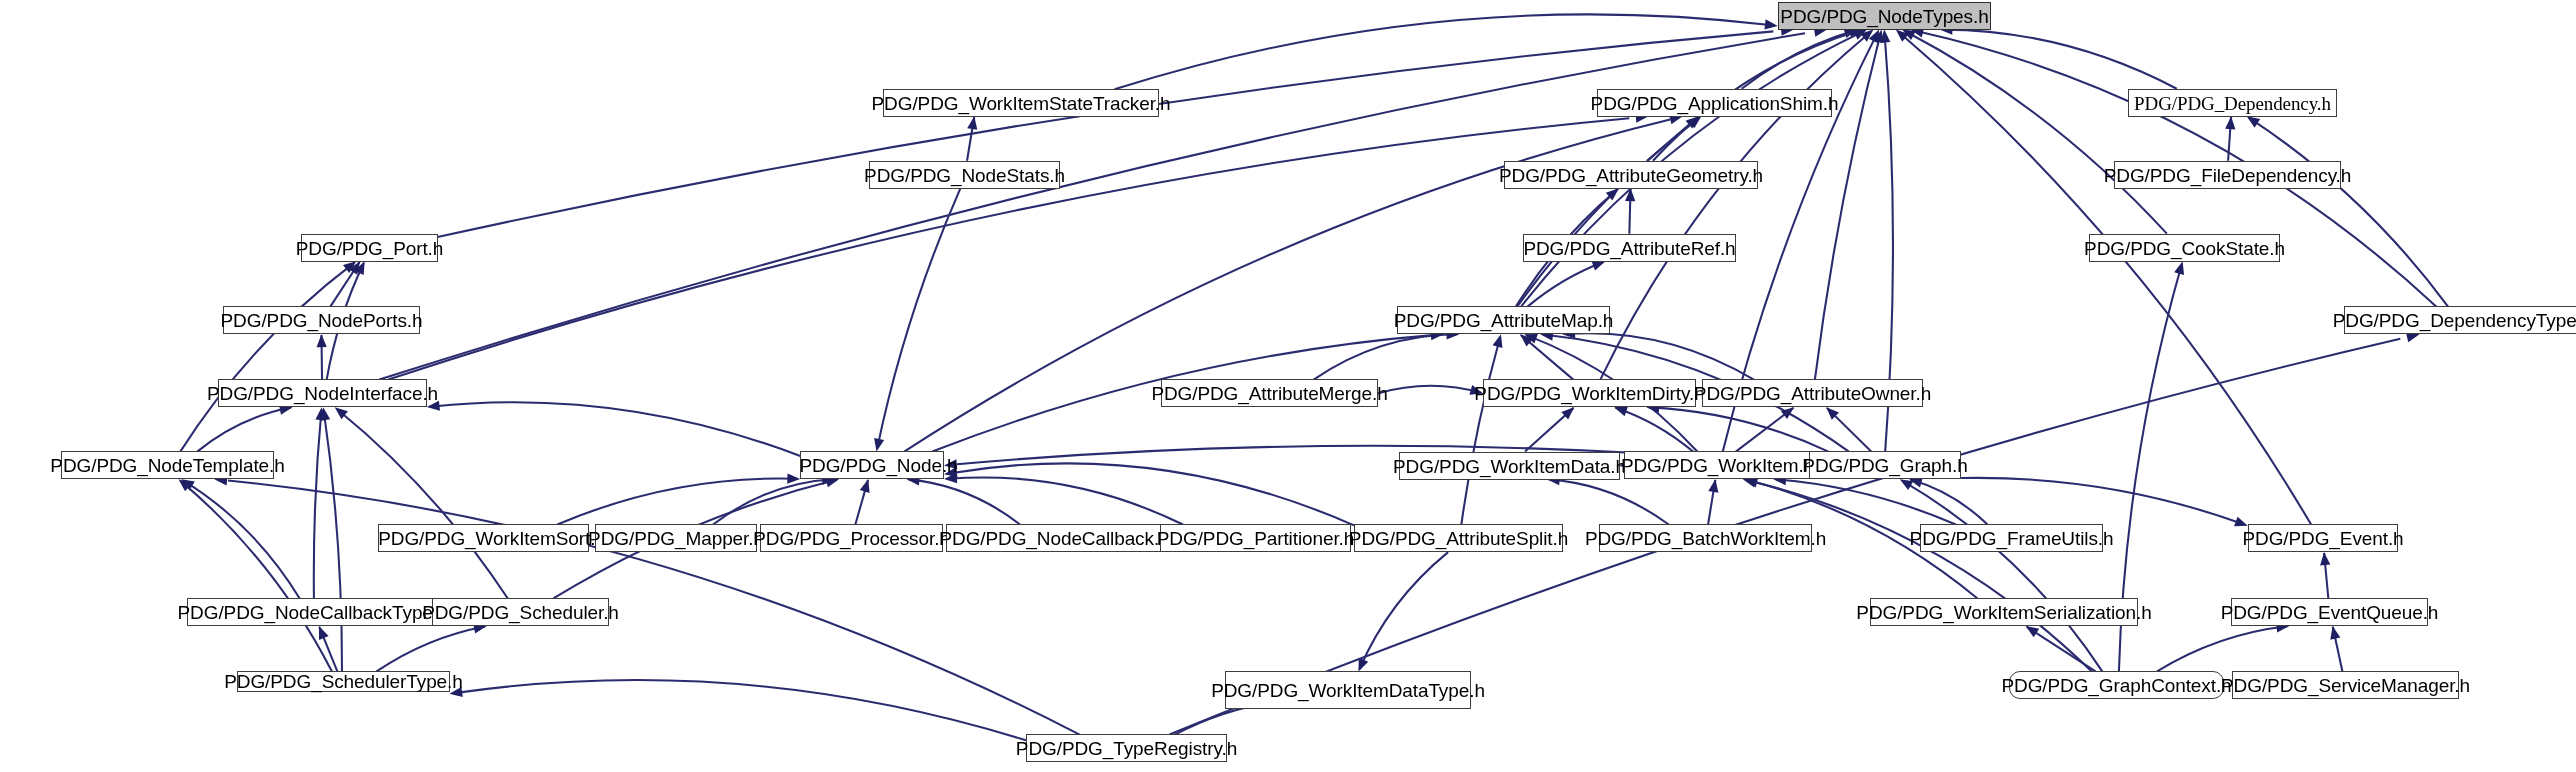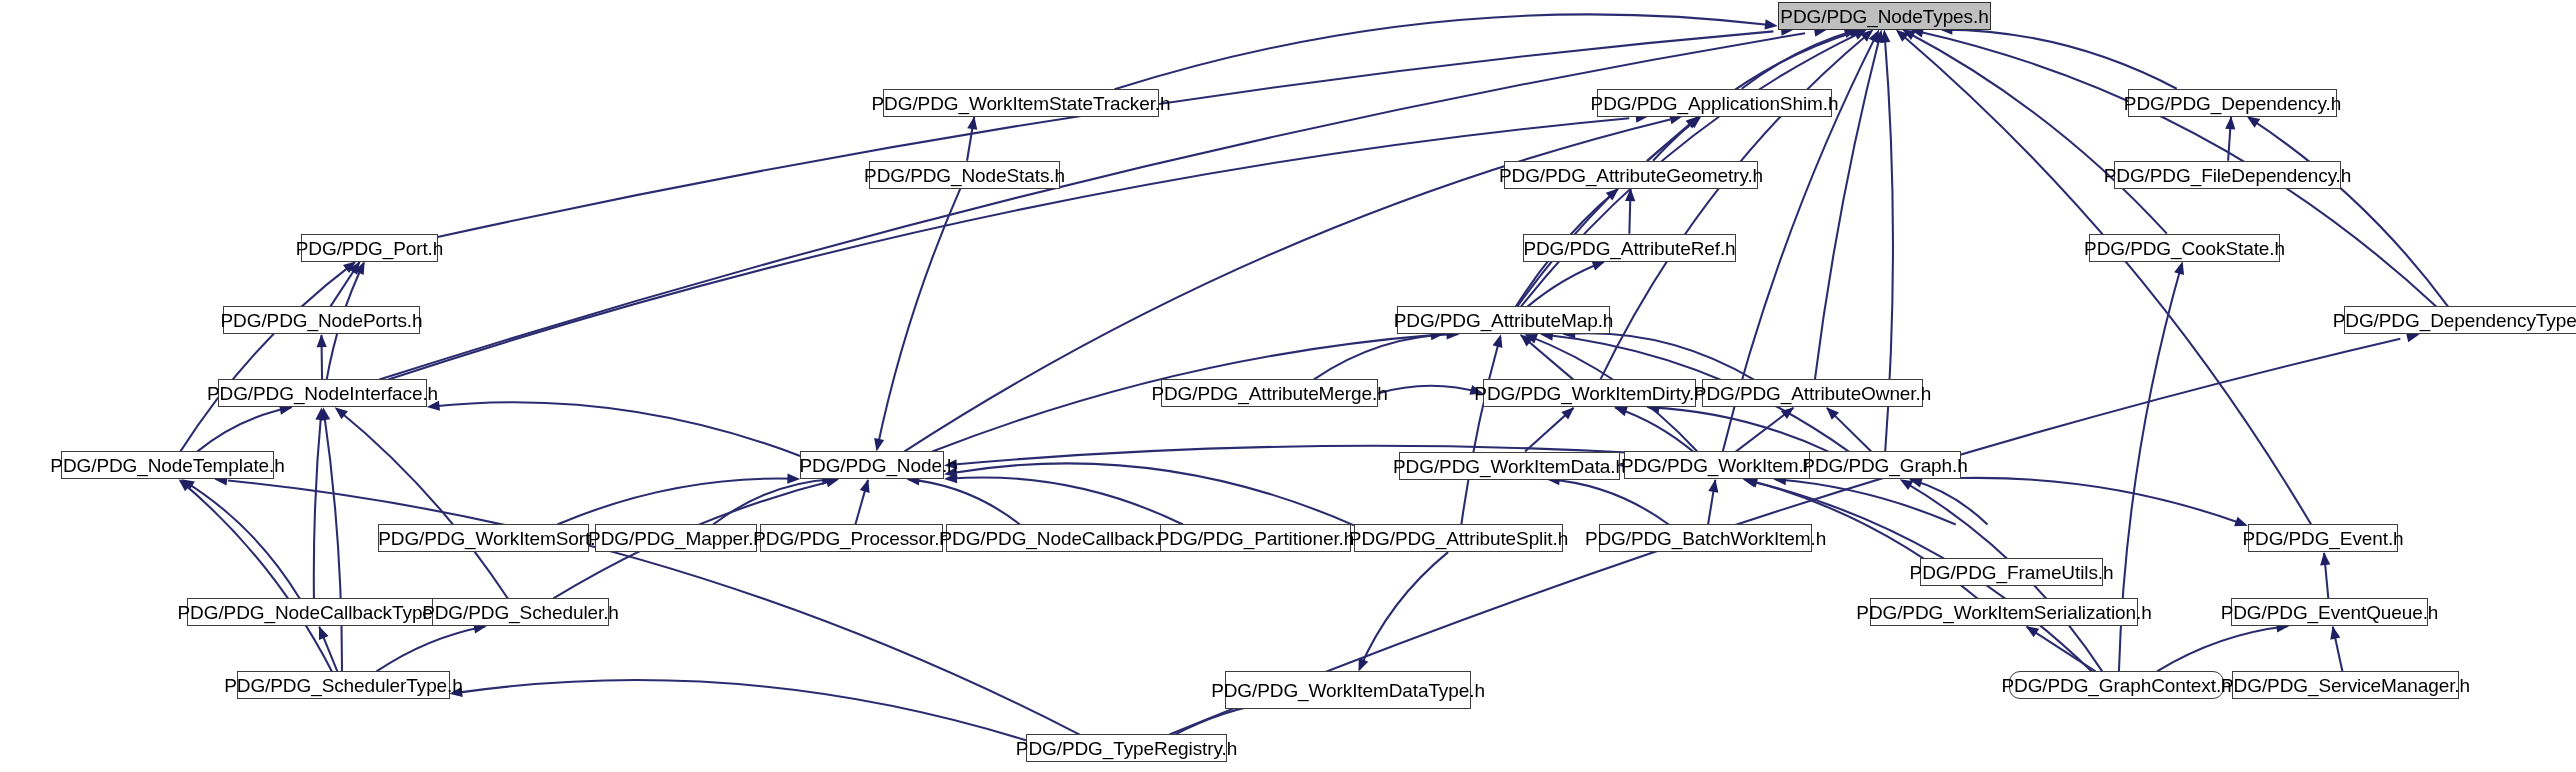--- a/index.html
+++ b/index.html
@@ -225,21 +225,21 @@
   <div id="nodes-layer">
       <div class="node-box root-node" style="left: 1778px; top: 2px; width: 213px; height: 28px;">
         <span class="node-label">PDG/PDG_NodeTypes.h</span>
       </div>
       <div class="node-box" style="left: 839px; top: 89px; width: 276px; height: 28px; margin-left: 44px;">
         <span class="node-label">PDG/PDG_WorkItemStateTracker.h</span>
       </div>
       <div class="node-box" style="left: 1597px; top: 89px; width: 235px; height: 28px;">
         <span class="node-label">PDG/PDG_ApplicationShim.h</span>
       </div>
-      <div class="node-box" style="left: 2128px; top: 89px; width: 209px; height: 28px;">
+      <div class="node-box" style="left: 2128px; top: 89px; width: 209px; height: 28px; font-family: Liberation Serif, serif;">
         <span class="node-label">PDG/PDG_Dependency.h</span>
       </div>
       <div class="node-box" style="left: 869px; top: 161px; width: 191px; height: 28px;">
         <span class="node-label">PDG/PDG_NodeStats.h</span>
       </div>
       <div class="node-box" style="left: 1504px; top: 161px; width: 254px; height: 28px;">
         <span class="node-label">PDG/PDG_AttributeGeometry.h</span>
       </div>
       <div class="node-box" style="left: 2114px; top: 161px; width: 227px; height: 28px;">
         <span class="node-label">PDG/PDG_FileDependency.h</span>
@@ -303,39 +303,39 @@
       </div>
       <div class="node-box" style="left: 1160px; top: 524px; width: 191px; height: 28px;">
         <span class="node-label">PDG/PDG_Partitioner.h</span>
       </div>
       <div class="node-box" style="left: 1354px; top: 524px; width: 209px; height: 28px;">
         <span class="node-label">PDG/PDG_AttributeSplit.h</span>
       </div>
       <div class="node-box" style="left: 1599px; top: 524px; width: 213px; height: 28px;">
         <span class="node-label">PDG/PDG_BatchWorkItem.h</span>
       </div>
-      <div class="node-box" style="left: 1920px; top: 524px; width: 183px; height: 28px; margin-top: 34px;">
+      <div class="node-box" style="left: 1920px; top: 524px; width: 183px; height: 28px;">
         <span class="node-label">PDG/PDG_FrameUtils.h</span>
       </div>
       <div class="node-box" style="left: 2248px; top: 524px; width: 150px; height: 28px;">
         <span class="node-label">PDG/PDG_Event.h</span>
       </div>
       <div class="node-box" style="left: 187px; top: 598px; width: 252px; height: 28px;">
         <span class="node-label">PDG/PDG_NodeCallbackType.h</span>
       </div>
       <div class="node-box" style="left: 432px; top: 598px; width: 177px; height: 28px;">
         <span class="node-label">PDG/PDG_Scheduler.h</span>
       </div>
       <div class="node-box" style="left: 1870px; top: 598px; width: 268px; height: 28px;">
         <span class="node-label">PDG/PDG_WorkItemSerialization.h</span>
       </div>
       <div class="node-box" style="left: 2231px; top: 598px; width: 197px; height: 28px;">
         <span class="node-label">PDG/PDG_EventQueue.h</span>
       </div>
-      <div class="node-box" style="left: 237px; top: 671px; width: 213px; height: 28px;">
+      <div class="node-box" style="left: 237px; top: 671px; width: 213px; height: 21px;">
         <span class="node-label">PDG/PDG_SchedulerType.h</span>
       </div>
       <div class="node-box" style="left: 1225px; top: 671px; width: 246px; height: 38px;">
         <span class="node-label">PDG/PDG_WorkItemDataType.h</span>
       </div>
       <div class="node-box" style="left: 2009px; top: 671px; width: 215px; height: 28px; border-radius: 11px;">
         <span class="node-label">PDG/PDG_GraphContext.h</span>
       </div>
       <div class="node-box" style="left: 2232px; top: 671px; width: 227px; height: 28px;">
         <span class="node-label">PDG/PDG_ServiceManager.h</span>

